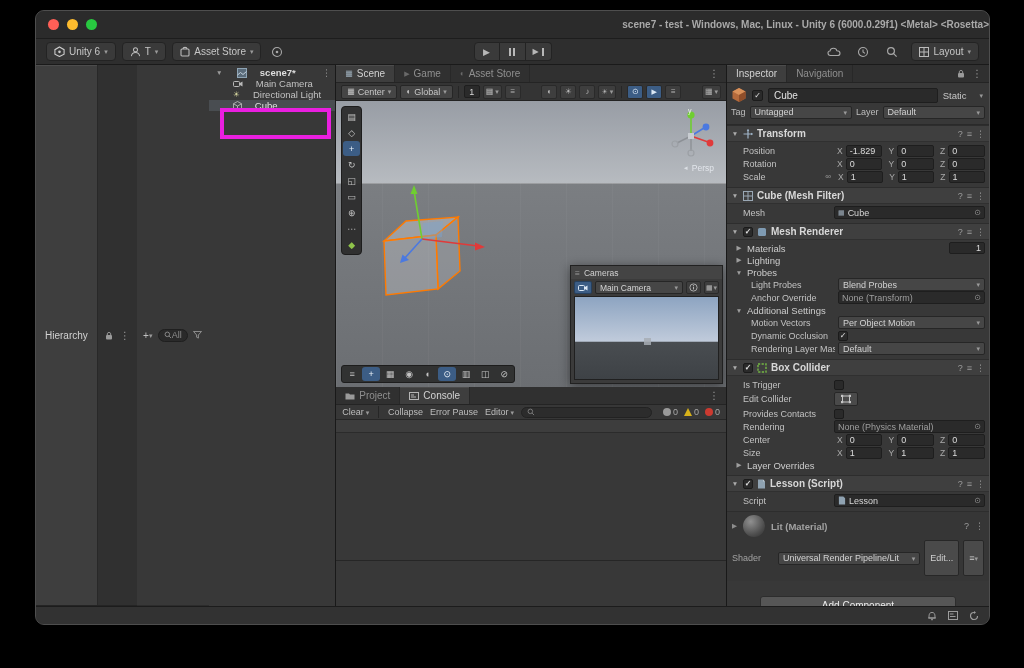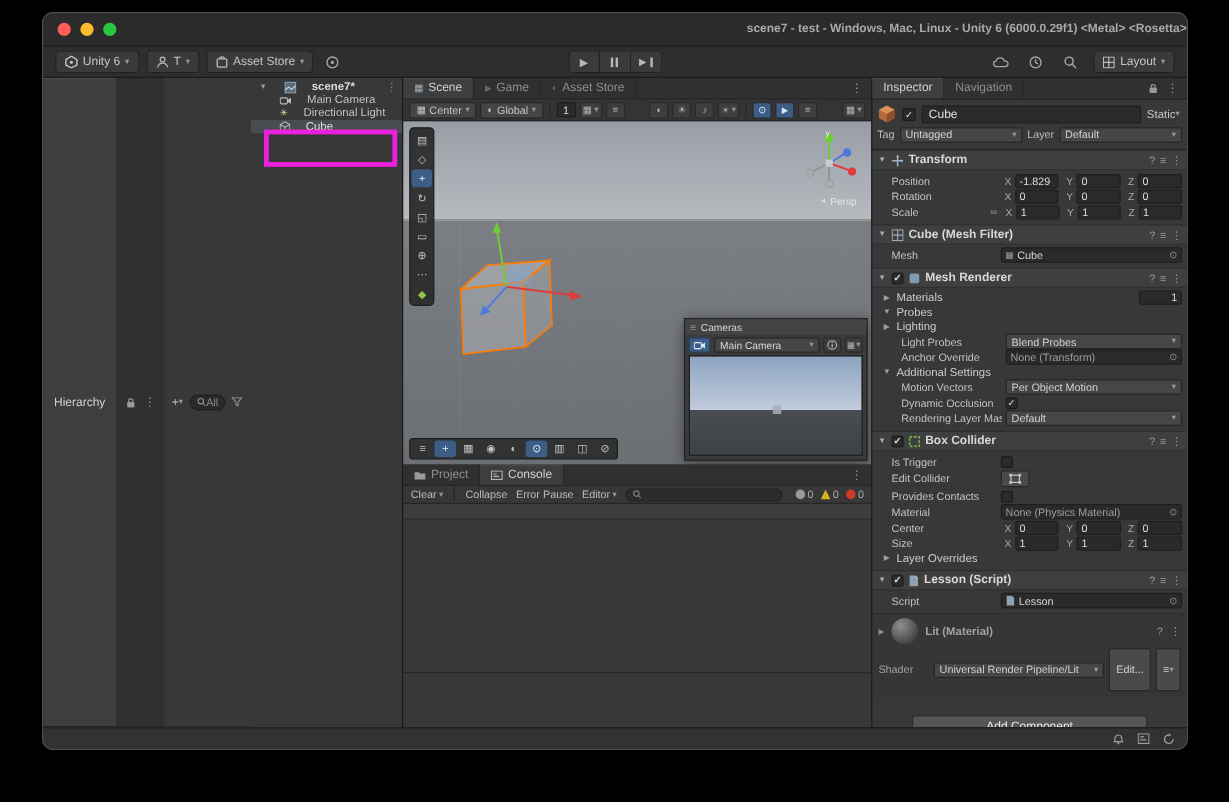--- a/index.html
+++ b/index.html
@@ -125,21 +125,21 @@
 
   
   .icontent{flex:1;display:flex;flex-direction:column;overflow:hidden}
   .ihead{padding:3px 4px 4px;border-bottom:1px solid #2a2a2a}
   .ihr1{display:flex;align-items:center;gap:5px;height:18px}
   .ihr2{display:flex;align-items:center;gap:4px;height:16px;font-size:9px;color:#bdbdbd}
   .chk{width:11px;height:11px;background:#2a2a2a;border:1px solid #1b1b1b;border-radius:2px;display:flex;
        align-items:center;justify-content:center;font-size:8px;color:#e0e0e0;flex:0 0 auto}
   .namefield{flex:1;height:15px;background:#2a2a2a;border:1px solid #1e1e1e;border-radius:2px;display:flex;
              align-items:center;padding:0 5px;font-size:10px;color:#e2e2e2}
-  .staticbtn{display:flex;align-items:center;gap:0;font-size:9.5px;color:#c8c8c8;padding-right:2px}
+  .staticbtn{display:flex;align-items:center;gap:13px;font-size:9.5px;color:#c8c8c8;padding-right:2px}
   .ddrop{flex:1;height:13px;background:#464646;border:1px solid #262626;border-radius:2px;display:flex;
          align-items:center;justify-content:space-between;padding:0 4px;font-size:9px;color:#d2d2d2;min-width:0}
   .ddrop span:first-child{overflow:hidden;text-overflow:ellipsis;white-space:nowrap}
   .comp{border-top:1px solid #2d2d2d}
   .chead{height:16px;background:#3f3f3f;border-bottom:1px solid #303030;display:flex;align-items:center;gap:4px;
          padding:0 4px;font-size:10px;font-weight:bold;color:#d8d8d8}
   .chead .fold{font-size:6.5px;color:#ababab;width:8px;text-align:center}
   .hico{color:#9d9d9d;font-size:9px;font-weight:normal}
   .cbody{padding:2px 4px 4px}
   .irow{display:flex;align-items:center;min-height:13px;font-size:9px;color:#c2c2c2;gap:3px}
@@ -760,26 +760,26 @@
             </div>
             <div class="cbody">
               <div class="foldrow">
                 <span class="fold">▶</span>
                 <span>Materials</span>
                 <div class="cntfield">
                   <span>1</span>
                 </div>
               </div>
               <div class="foldrow">
+                <span class="fold">▶</span>
+                <span>Lighting</span>
+              </div>
+              <div class="foldrow">
                 <span class="fold">▼</span>
                 <span>Probes</span>
-              </div>
-              <div class="foldrow">
-                <span class="fold">▶</span>
-                <span>Lighting</span>
               </div>
               <div class="irow">
                 <span class="ilabel lv1">Light Probes</span>
                 <div class="ddrop">
                   <span>Blend Probes</span>
                   <span class="caret">▾</span>
                 </div>
               </div>
               <div class="irow">
                 <span class="ilabel lv1">Anchor Override</span>
@@ -847,21 +847,21 @@
                       <rect x="1" y="7" width="2.2" height="2.2" fill="#c5c5c5"></rect>
                       <rect x="8.8" y="7" width="2.2" height="2.2" fill="#c5c5c5"></rect>
                     </svg>
                 </div>
               </div>
               <div class="irow">
                 <span class="ilabel">Provides Contacts</span>
                 <div class="chk" style="width:10px;height:10px"></div>
               </div>
               <div class="irow">
-                <span class="ilabel">Material</span>
+                <span class="ilabel">Rendering</span>
                 <div class="objfield">
                   <span style="color:#9e9e9e">None (Physics Material)</span>
                   <span class="picker">⊙</span>
                 </div>
               </div>
               <div class="irow">
                 <span class="ilabel">Center</span>
                 <span class="axlbl">X</span>
                 <div class="vfield">
                     <span>0</span>

